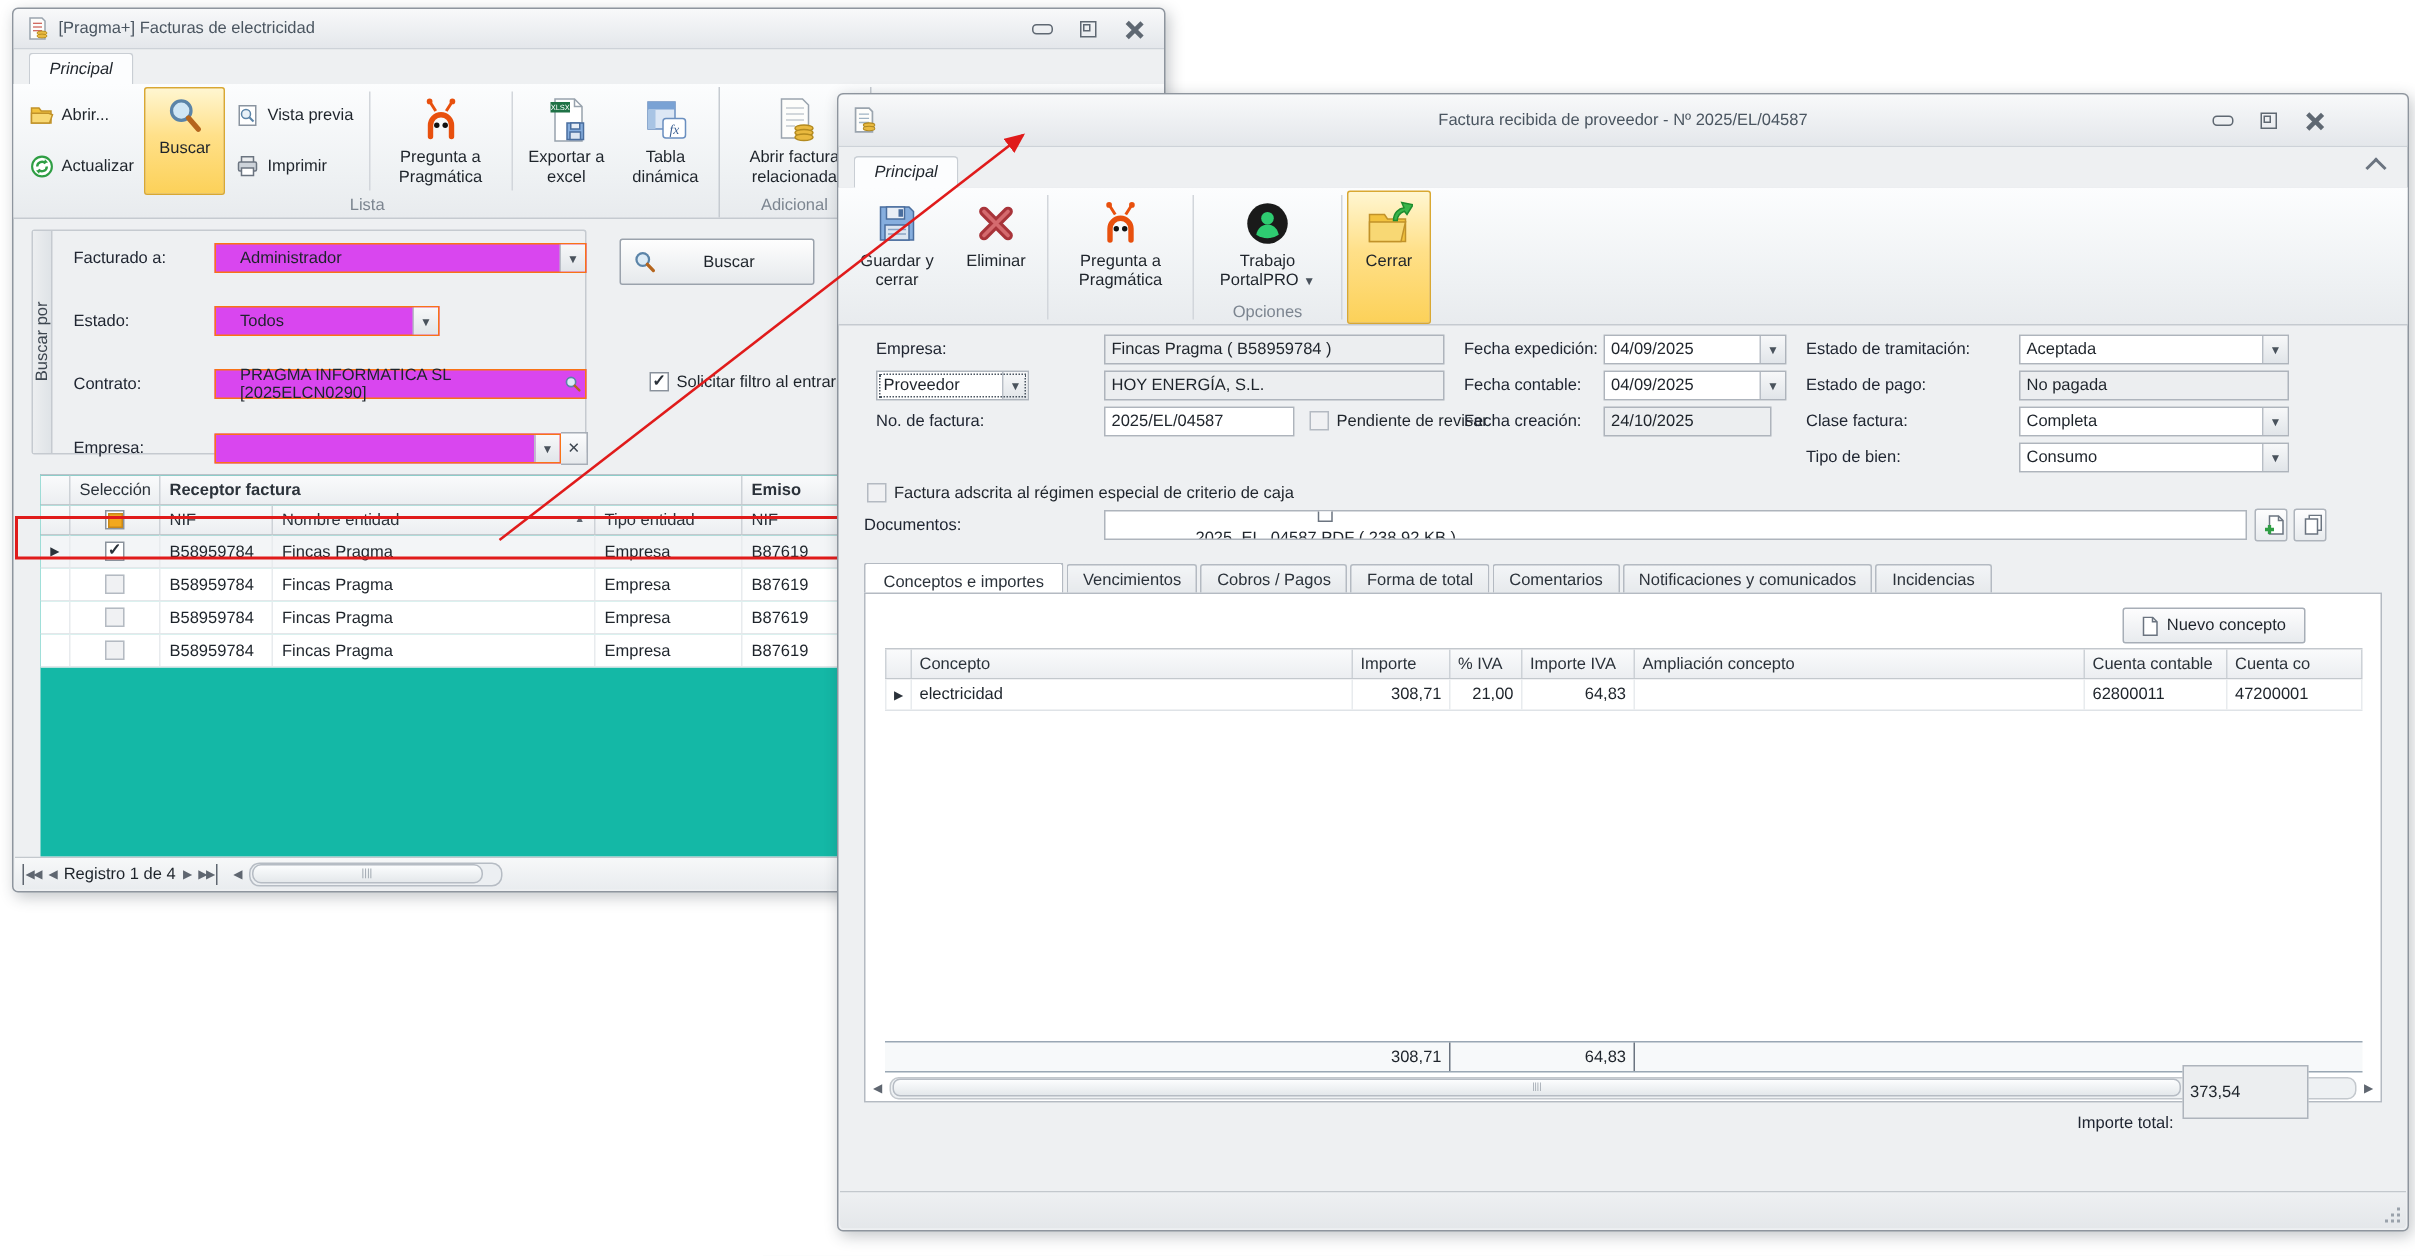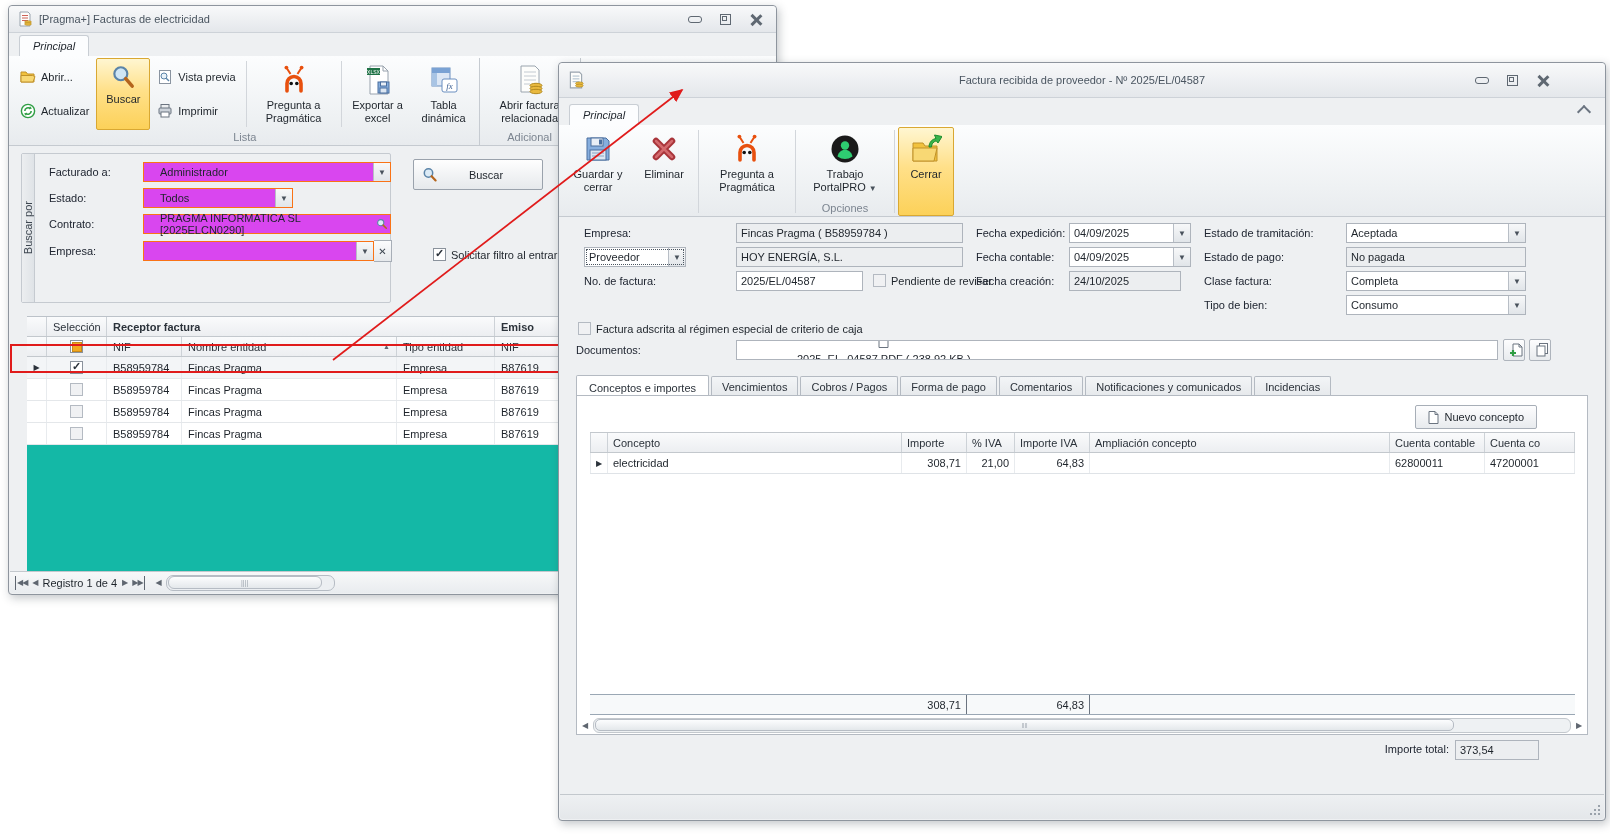--- a/index.html
+++ b/index.html
@@ -41,21 +41,21 @@
   .i24{width:26px;height:26px;display:inline-flex;}
   .i32{width:32px;height:32px;display:inline-flex;}
   svg{display:block;width:100%;height:100%;}
   
   .filterbox{position:absolute;left:12px;top:147px;width:368px;height:148px;
              border:1px solid #c5cad0;border-radius:2px;display:flex;background:#eef0f2;}
   .vtab{width:22px;background:linear-gradient(90deg,#eceef0,#dfe3e7);border-right:1px solid #c5cad0;
         display:flex;align-items:center;justify-content:center;}
   .vtab span{writing-mode:vertical-rl;transform:rotate(180deg);color:#3d4650;}
   .frows{flex:1;padding:8px 8px 0 0;}
-  .frow{display:flex;align-items:center;margin-bottom:6px;}
+  .frow{display:flex;align-items:center;margin-bottom:22px;}
   .flabel{width:94px;text-align:left;padding-left:14px;flex:0 0 auto;color:#202632;}
   .fin{height:20px;border:1px solid #f97316;background:#d946ef;display:flex;align-items:center;
        padding-left:16px;box-sizing:border-box;}
   .dd{margin-left:auto;width:16px;align-self:stretch;border-left:1px solid #b8bec6;
       background:linear-gradient(#f7f8f9,#e1e5e9);display:flex;align-items:center;justify-content:center;
       color:#49525c;font-size:8px;}
   .sq{margin-left:auto;width:18px;align-self:stretch;display:flex;align-items:center;justify-content:center;}
   .xbtn{width:17px;height:20px;border:1px solid #a7aeb7;border-left:none;background:linear-gradient(#fbfcfd,#e6e9ec);
         display:flex;align-items:center;justify-content:center;color:#3d4650;font-size:10px;}
   .searchbtn{position:absolute;left:404px;top:153px;width:112px;height:29px;
@@ -638,21 +638,21 @@
             <rect x="3.5" y=".5" width="8" height="10" fill="#fff" stroke="#6b7480"></rect>
             <rect x="1" y="3" width="8" height="10" fill="#fff" stroke="#6b7480"></rect>
           </svg>
         </span>
     </span>
 
     <div class="dtabs">
       <span class="dtab active">Conceptos e importes</span>
       <span class="dtab">Vencimientos</span>
       <span class="dtab">Cobros / Pagos</span>
-      <span class="dtab">Forma de pago</span>
+      <span class="dtab">Forma de total</span>
       <span class="dtab">Comentarios</span>
       <span class="dtab">Notificaciones y comunicados</span>
       <span class="dtab">Incidencias</span>
     </div>
 
     <div class="dpanel">
       <div class="nuevo">
         <span class="i16" style="width:11px;height:13px">
             <svg viewBox="0 0 11 13">
               <path d="M1 .5h6l3 3v9H1z" fill="#fff" stroke="#6b7480"></path>
@@ -695,21 +695,21 @@
       <div class="hscroll">
         <span class="harr">◀</span>
         <span class="htrack">
             <span class="hthumb">||||</span>
           </span>
         <span class="harr">▶</span>
       </div>
     </div>
 
     <span class="flab" style="left:790px;top:676px;width:100px;text-align:right">Importe total:</span>
-    <span class="ffld ro" style="left:896px;top:677px;width:84px;height:20px">
+    <span class="ffld ro" style="left:896px;top:647px;width:84px;height:36px">
         <span>373,54</span>
       </span>
 
     <div class="dwstatus">
       <span class="grip"></span>
     </div>
   </section>
 
   <svg class="arrowsvg">
     <defs>

